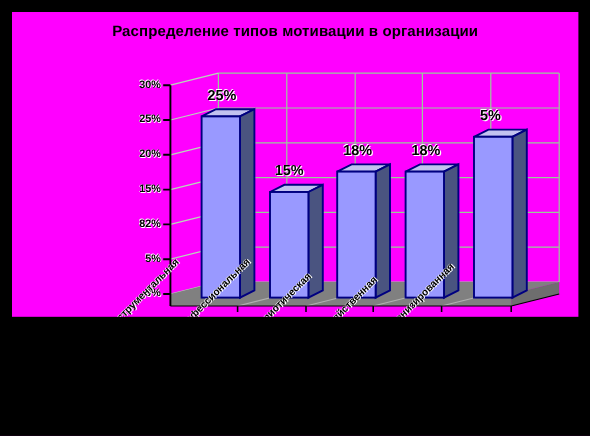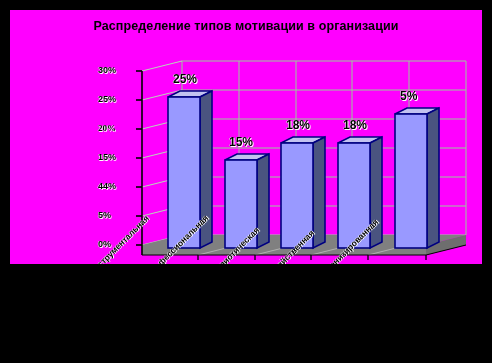--- a/index.html
+++ b/index.html
@@ -59,20 +59,21 @@
   .svg-layer {
     position: absolute;
     left: 0;
     top: 0;
   }
 
   
   .ytick-label {
     position: absolute;
     width: 36px;
+    text-align: right;
     font-size: 9px;
     font-weight: bold;
     color: #000000;
     text-shadow: 0.7px 0.7px 0 #ffffff, -0.4px -0.4px 0 #ffffff;
     white-space: nowrap;
   }
 
   
   .data-label {
     position: absolute;
@@ -191,23 +192,23 @@
           <line x1="188" y1="245" x2="188" y2="250" stroke="#000000" stroke-width="1.3"></line>
           <line x1="245" y1="245" x2="245" y2="250" stroke="#000000" stroke-width="1.3"></line>
           <line x1="301" y1="245" x2="301" y2="250" stroke="#000000" stroke-width="1.3"></line>
           <line x1="358" y1="245" x2="358" y2="250" stroke="#000000" stroke-width="1.3"></line>
           <line x1="416" y1="245" x2="416" y2="250" stroke="#000000" stroke-width="1.3"></line>
         </g>
       </svg>
 
       <div class="ytick-label" style="left:88px; top:55px;">30%</div>
       <div class="ytick-label" style="left:88px; top:84px;">25%</div>
-      <div class="ytick-label" style="left:88px; top:113px;font-family:Liberation Serif, serif;">20%</div>
+      <div class="ytick-label" style="left:88px; top:113px;">20%</div>
       <div class="ytick-label" style="left:88px; top:142px;">15%</div>
-      <div class="ytick-label" style="left:88px; top:171px;">44%</div>
+      <div class="ytick-label" style="left:88px; top:171px;">82%</div>
       <div class="ytick-label" style="left:88px; top:200px;">5%</div>
       <div class="ytick-label" style="left:88px; top:229px;">0%</div>
 
       <div class="data-label" style="left:163px; top:62px;">25%</div>
       <div class="data-label" style="left:219px; top:125px;">15%</div>
       <div class="data-label" style="left:276px; top:108px;">18%</div>
       <div class="data-label" style="left:333px; top:108px;">18%</div>
       <div class="data-label" style="left:390px; top:79px;">5%</div>
 
       <div class="cat-label" style="left:77px;  top:260px;">Инструментальная</div>

